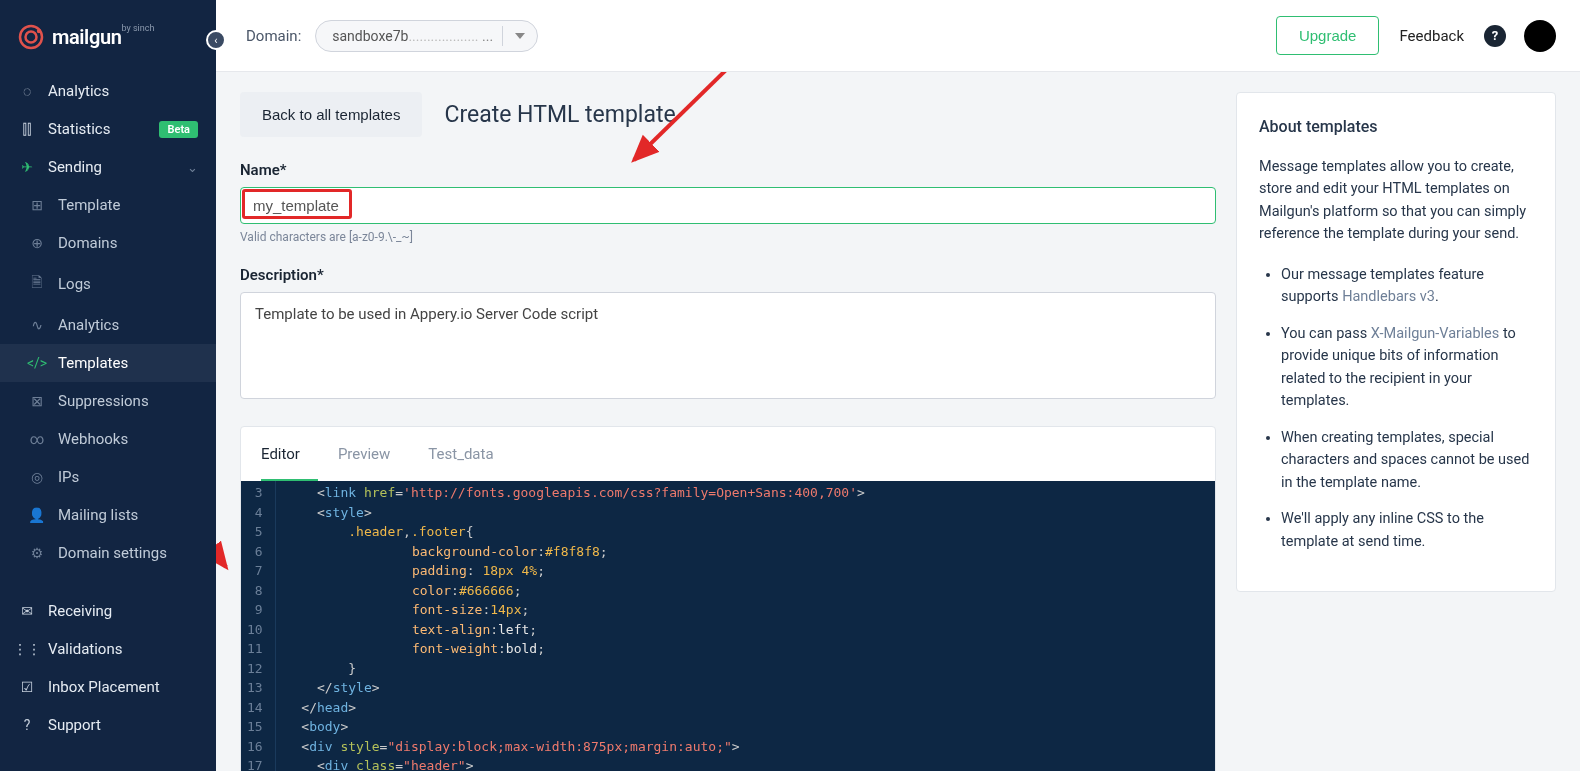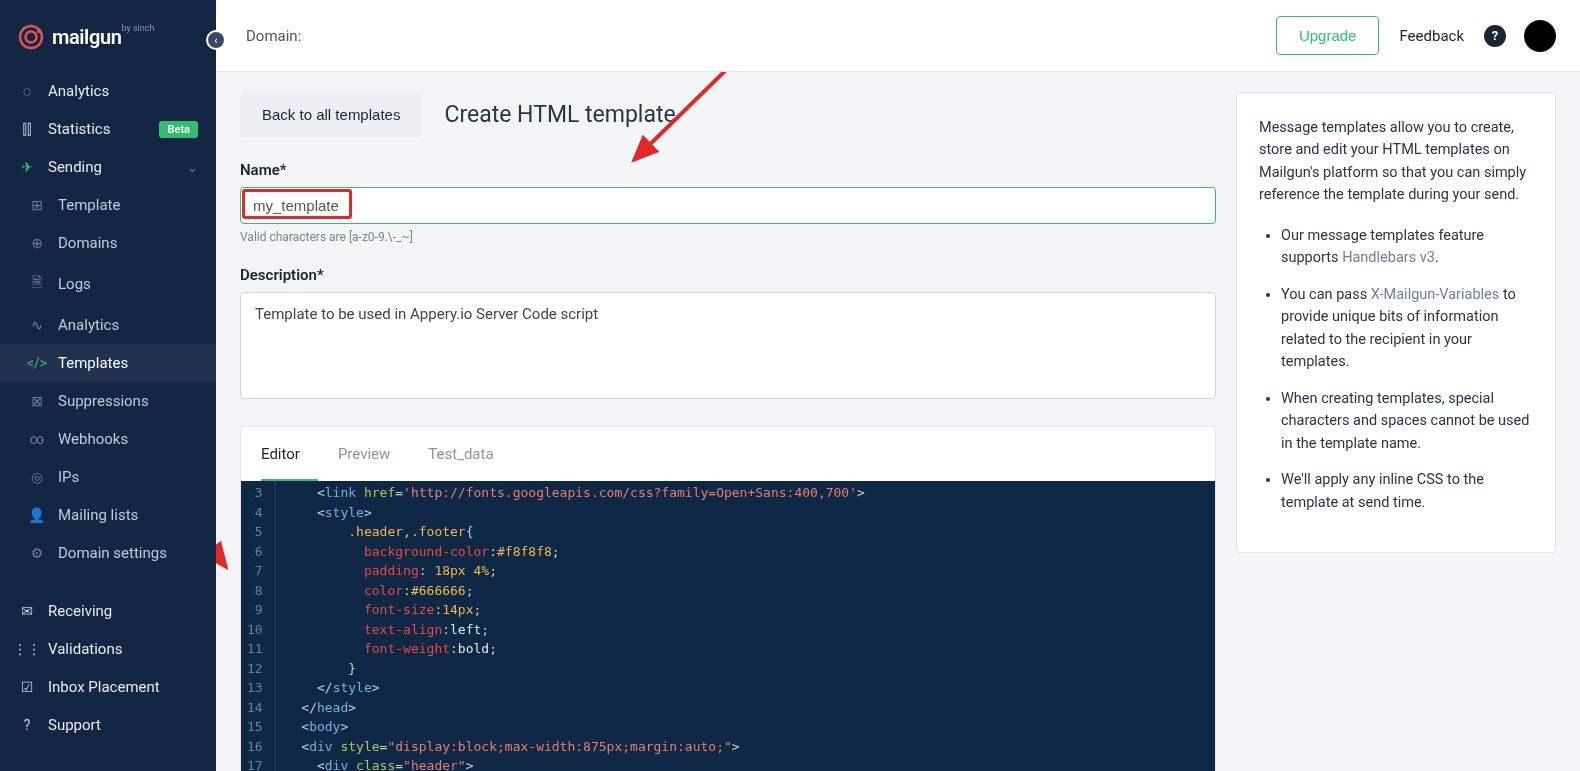--- a/index.html
+++ b/index.html
@@ -52,21 +52,21 @@
 .editor-tab { padding: 18px 18px 16px 0; margin-right: 20px; font-size: 15px; color: #8a95a5; cursor: pointer; border-bottom: 2px solid transparent; }
 .editor-tab.active { color: #1a2533; border-bottom-color: #2fbe72; }
 .code-area { background: #0d2744; color: #ccc; font-family: Menlo, Consolas, monospace; font-size: 13px; line-height: 1.5; display: flex; height: 296px; overflow: hidden; }
 .gutter { background: #0d2744; color: #6b7f98; text-align: right; padding: 2px 10px 2px 6px; user-select: none; border-right: 1px solid #1a3a5c; }
 .gutter div { padding-right: 2px; }
 .code-lines { padding: 2px 10px; white-space: pre; overflow-x: auto; flex: 1; }
 .code-lines .t-tag { color: #6fb3e0; }
 .code-lines .t-attr { color: #b4c15a; }
 .code-lines .t-val { color: #ef7a6d; }
 .code-lines .t-sel { color: #f0b84a; }
-.code-lines .t-prop { color: #ef4444; }
+.code-lines .t-prop { color: #fdba74; margin-left: 48px; }
 .code-lines .t-num { color: #f0b84a; }
 .code-lines .t-text { color: #e6e6e6; }
 .right-col { width: 320px; }
 .panel { background: #fff; border: 1px solid #e2e6eb; border-radius: 4px; padding: 24px 22px; }
 .panel h3 { font-size: 16px; font-weight: 500; color: #27364a; margin-bottom: 20px; }
 .panel p { font-size: 14.5px; color: #27364a; line-height: 1.55; margin-bottom: 18px; }
 .panel ul { list-style: disc; padding-left: 22px; }
 .panel ul li { font-size: 14.5px; color: #27364a; line-height: 1.55; margin-bottom: 14px; }
 .panel a { color: #6e7f97; text-decoration: none; }
 .arrow { position: absolute; pointer-events: none; }
@@ -163,20 +163,24 @@
       <li class="top">
           <span class="nav-icon">?</span>
           <span class="nav-label">Support</span>
         </li>
     </ul>
   </aside>
 
   <div class="main">
     <div class="topbar">
       <span class="domain-label">Domain:</span>
+      <div class="domain-select">
+        <span><span>sandboxe7b</span><span style="color:#bbb">...................</span><span style="color:#888"> ...</span></span>
+        <span class="sel-divider"></span>
+      </div>
       <div class="spacer"></div>
       <button class="upgrade-btn">Upgrade</button>
       <span class="feedback-link">Feedback</span>
       <span class="help-circle">?</span>
       <div class="avatar"></div>
     </div>
 
     <div class="content">
       <div class="left-col">
         <div class="header-row">
@@ -219,20 +223,21 @@
                 <div>17</div>
                 <div>18</div>
               </div>
             <div class="code-lines" id="code-lines"><div>    &lt;<span class="t-tag">link</span> <span class="t-attr">href</span>=<span class="t-val">'http://fonts.googleapis.com/css?family=Open+Sans:400,700'</span>&gt;</div><div>    &lt;<span class="t-tag">style</span>&gt;</div><div>        <span class="t-sel">.header</span>,<span class="t-sel">.footer</span>{</div><div>          <span class="t-prop">background-color</span>:<span class="t-num">#f8f8f8</span>;</div><div>          <span class="t-prop">padding</span>: <span class="t-num">18px</span> <span class="t-num">4%</span>;</div><div>          <span class="t-prop">color</span>:<span class="t-num">#666666</span>;</div><div>          <span class="t-prop">font-size</span>:<span class="t-num">14px</span>;</div><div>          <span class="t-prop">text-align</span>:<span class="t-text">left</span>;</div><div>          <span class="t-prop">font-weight</span>:<span class="t-text">bold</span>;</div><div>        }</div><div>    &lt;/<span class="t-tag">style</span>&gt;</div><div>  &lt;/<span class="t-tag">head</span>&gt;</div><div>  &lt;<span class="t-tag">body</span>&gt;</div><div>  &lt;<span class="t-tag">div</span> <span class="t-attr">style</span>=<span class="t-val">"display:block;max-width:875px;margin:auto;"</span>&gt;</div><div>    &lt;<span class="t-tag">div</span> <span class="t-attr">class</span>=<span class="t-val">"header"</span>&gt;</div><div>      &lt; = = =</div></div>
           </div>
         </div>
       </div>
 
       <div class="right-col">
         <div class="panel">
+          <h3>About templates</h3>
           <p>Message templates allow you to create, store and edit your HTML templates on Mailgun's platform so that you can simply reference the template during your send.</p>
           <ul id="about-bullets">
               <li>Our message templates feature supports <a>Handlebars v3</a>.</li>
               <li>You can pass <a>X-Mailgun-Variables</a> to provide unique bits of information related to the recipient in your templates.</li>
               <li>When creating templates, special characters and spaces cannot be used in the template name.</li>
               <li>We'll apply any inline CSS to the template at send time.</li>
             </ul>
         </div>
       </div>
 

